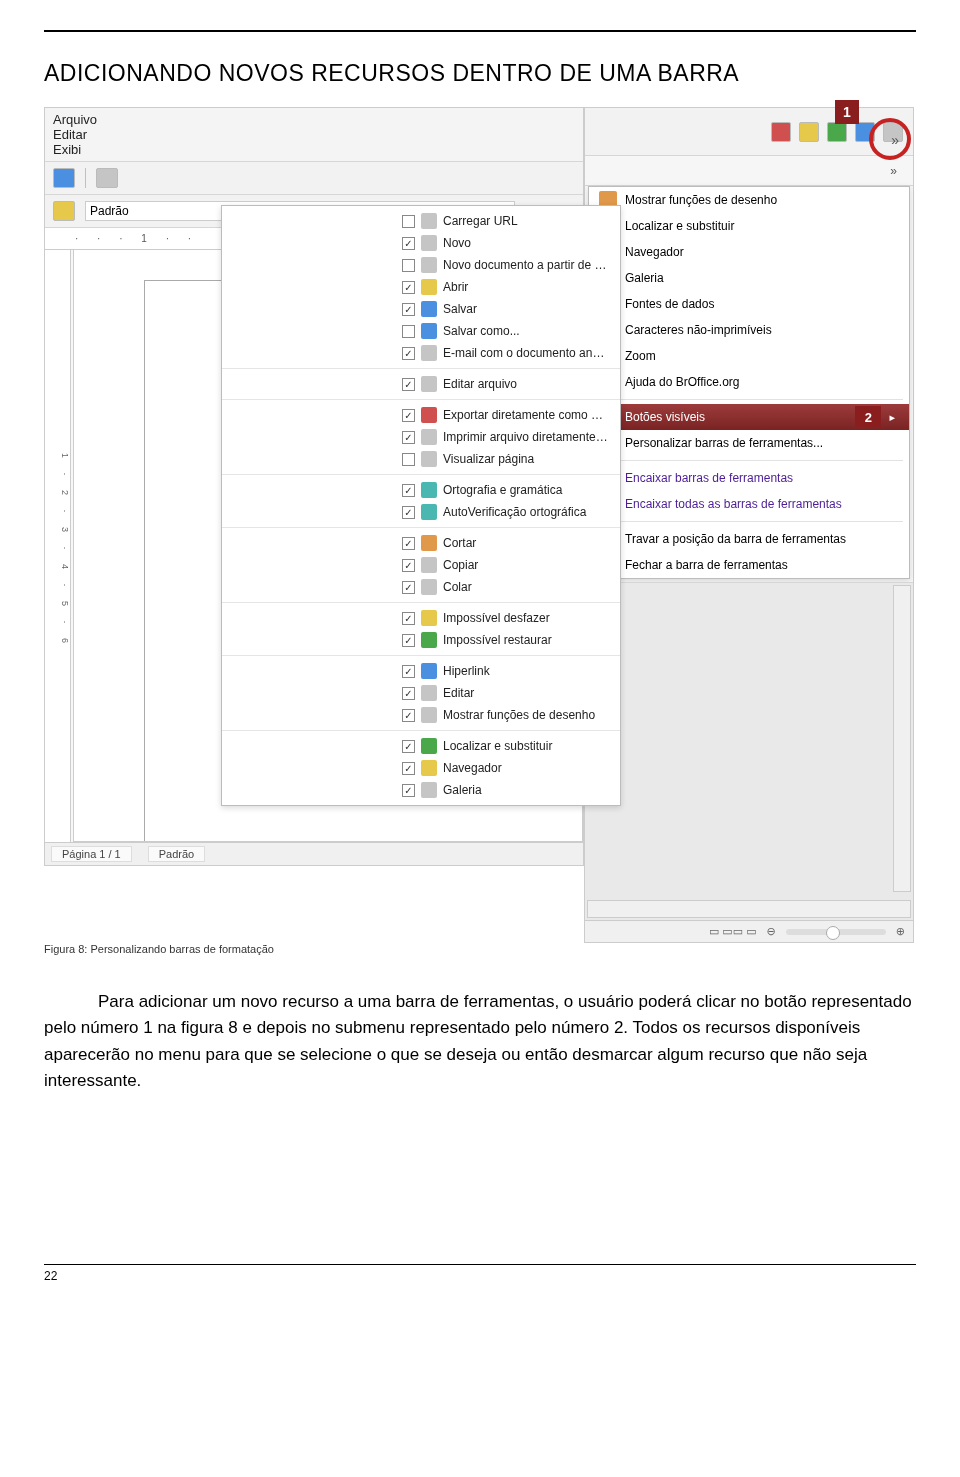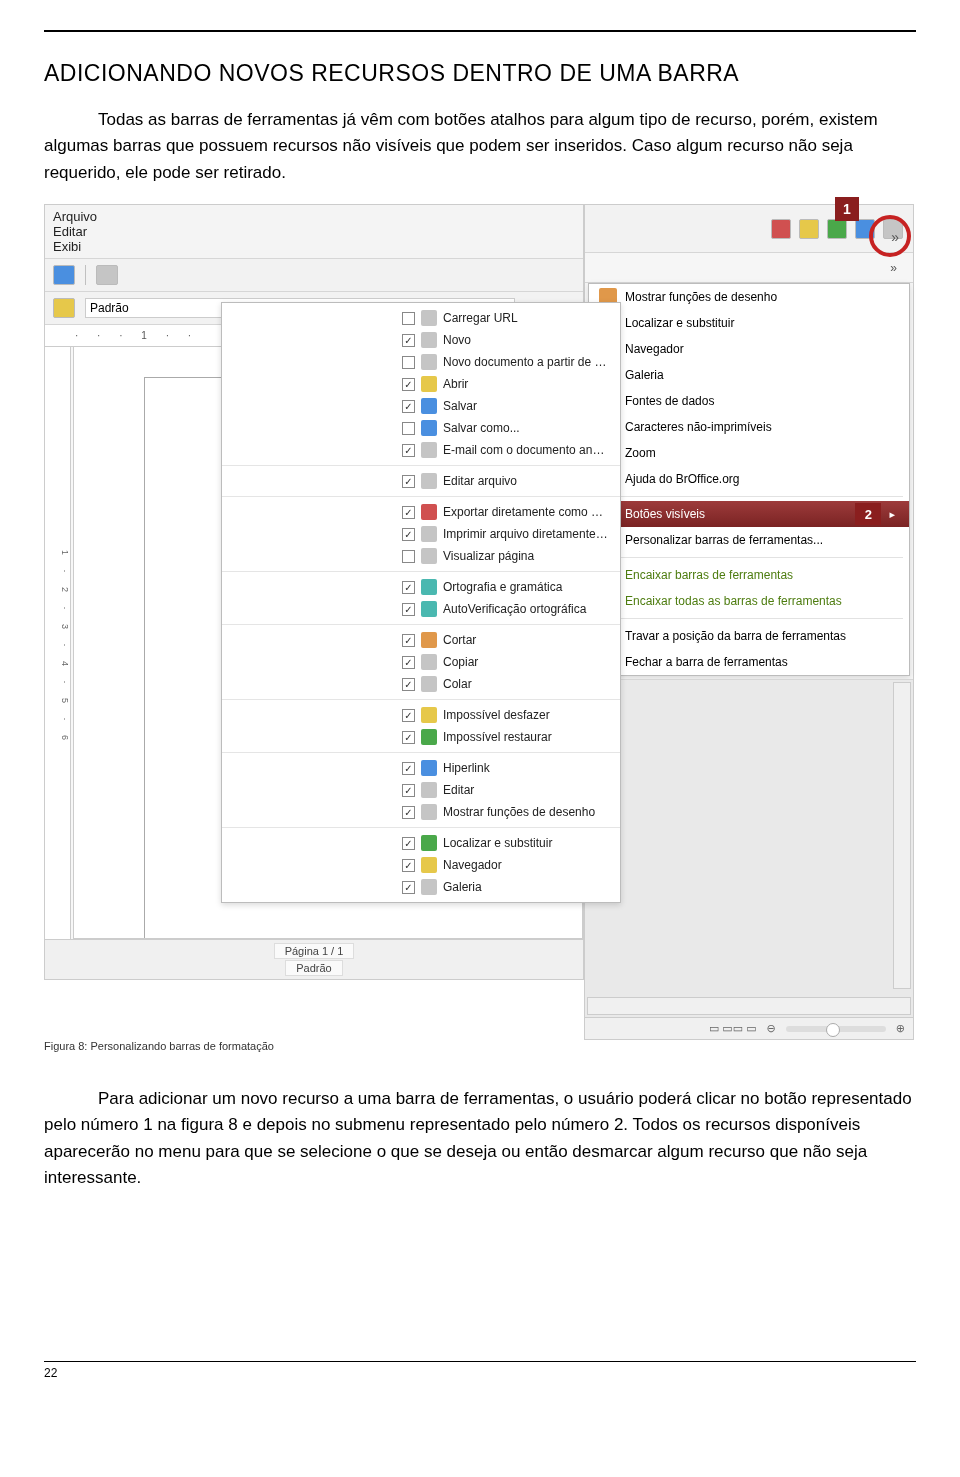--- a/index.html
+++ b/index.html
@@ -29,42 +29,42 @@
   .ck-row .cb.off::after { content:""; }
   .ck-row .cb.on::after { content:"✓"; }
   .ck-row .mi-icon { width:16px; height:16px; display:inline-block; border-radius:2px; }
   .ck-row .lbl { flex:1; white-space:nowrap; overflow:hidden; text-overflow:ellipsis; }
 
   .left-doc { position:relative; }
   .left-doc .vruler { position:absolute; left:0; top:0; bottom:0; width:26px; background:#fff; border-right:1px solid #ccc; font-size:9px; color:#666; writing-mode:vertical-rl; text-align:center; letter-spacing:6px; padding-top:10px; }
   .left-doc .page-surface { margin-left:28px; height:592px; background:#fff; border:1px solid #ccc; border-top:none; position:relative; overflow:hidden; }
   .left-doc .page-surface .inner { margin:30px 0 0 70px; border-left:1px solid #aaa; border-top:1px solid #aaa; height:100%; }
 
-  .statusbar { display:flex; align-items:center; gap:1px; padding:3px 6px; background:#f0f0f0; border-top:1px solid #ccc; font:11px "Segoe UI",Tahoma,sans-serif; color:#444;flex-direction:column;}
+  .statusbar { display:flex; align-items:center; gap:16px; padding:3px 6px; background:#f0f0f0; border-top:1px solid #ccc; font:11px "Segoe UI",Tahoma,sans-serif; color:#444;}
   .statusbar .cell { border:1px solid #ddd; padding:1px 10px; background:#fafafa; }
 
   
   .overlay-list { position:absolute; left:176px; top:-45px; width:400px; background:#fff; border:1px solid #bcbcbc; box-shadow:0 2px 6px rgba(0,0,0,.15); z-index:5; }
 
   
   .right { width:330px; background:#f6f6f6; border:1px solid #ccc; position:relative; font:12px "Segoe UI",Tahoma,sans-serif; }
   .right-top { height:48px; display:flex; align-items:center; justify-content:flex-end; gap:8px; padding:0 10px; border-bottom:1px solid #d6d6d6; background:#f2f2f2; position:relative; }
   .right-top .ico { width:20px; height:20px; background:#ddd; border:1px solid #bbb; border-radius:2px; display:inline-block; }
   .right-top .badge1 { position:absolute; right:54px; top:-8px; width:24px; height:24px; background:#8a1e1e; color:#fff; display:flex; align-items:center; justify-content:center; font-weight:bold; font-size:14px; }
   .right-top .circ { position:absolute; right:2px; top:10px; width:42px; height:42px; border:4px solid #c62222; border-radius:50%; }
   .right-top .exp { position:absolute; right:14px; top:24px; font-size:14px; color:#555; }
   .right-second { height:30px; border-bottom:1px solid #d6d6d6; display:flex; align-items:center; justify-content:flex-end; padding-right:16px; color:#555; }
 
   .menu { background:#fff; border:1px solid #bcbcbc; margin:0 3px 3px 3px; box-shadow:0 2px 6px rgba(0,0,0,.12); }
   .menu .mrow { display:flex; align-items:center; gap:8px; padding:4px 14px 4px 10px; height:26px; }
   .menu .mrow .mi-icon { width:18px; height:18px; display:inline-block; border-radius:2px; }
   .menu .mrow .lbl { flex:1; }
   .menu .mdiv { height:1px; background:#e2e2e2; margin:4px 6px; }
   .menu .mrow.sel { background:linear-gradient(#9d3b3b,#7a2323); color:#fff; }
-  .menu .mrow.dis { color:#4d7c0f; }
+  .menu .mrow.dis { color:#4c1d95; }
   .menu .mrow .arrow { font-size:11px; color:inherit; }
   .menu .badge2 { width:26px; height:22px; background:#8a1e1e; color:#fff; display:inline-flex; align-items:center; justify-content:center; font-weight:bold; font-size:13px; margin-left:6px; }
   .right-scrolls { height:338px; border-top:1px solid #d6d6d6; background:#e9e9e9; position:relative; }
   .right-scroll-v { position:absolute; right:2px; top:2px; bottom:28px; width:18px; background:#f0f0f0; border:1px solid #ccc; }
   .right-scroll-h { position:absolute; left:2px; right:2px; bottom:2px; height:18px; background:#f0f0f0; border:1px solid #ccc; }
   .right-status { display:flex; align-items:center; justify-content:flex-end; gap:10px; padding:4px 8px; background:#f0f0f0; border-top:1px solid #ccc; font-size:11px; color:#666; }
   .right-status .slider { width:100px; height:6px; background:#ddd; border-radius:3px; position:relative; }
   .right-status .slider::after { content:""; position:absolute; left:40px; top:-3px; width:12px; height:12px; background:#fff; border:1px solid #aaa; border-radius:50%; }
 
   .figcap { font-size: 11px; color: #333; margin-top: 0; }
@@ -76,21 +76,20 @@
   .c-red{background:#d05050!important}.c-orange{background:#e0984a!important}.c-grey{background:#c5c5c5!important}.c-teal{background:#4ab8b0!important}
 </style>
 </head>
 <body>
 
 <div class="page">
   <div class="hr-top"></div>
 
   <h1>ADICIONANDO NOVOS RECURSOS DENTRO DE UMA BARRA</h1>
 
-  <p class="body indent">Todas as barras de ferramentas já vêm com botões atalhos para algum tipo de recurso, porém, existem algumas barras que possuem recursos não visíveis que podem ser inseridos. Caso algum recurso não seja requerido, ele pode ser retirado.</p>
 
   <div class="figwrap">
     <div class="fig-row">
 
       <div class="left" style="position:relative;">
         <div class="menubar">
           <span>Arquivo</span>
           <span>Editar</span>
           <span>Exibi</span>
         </div>

